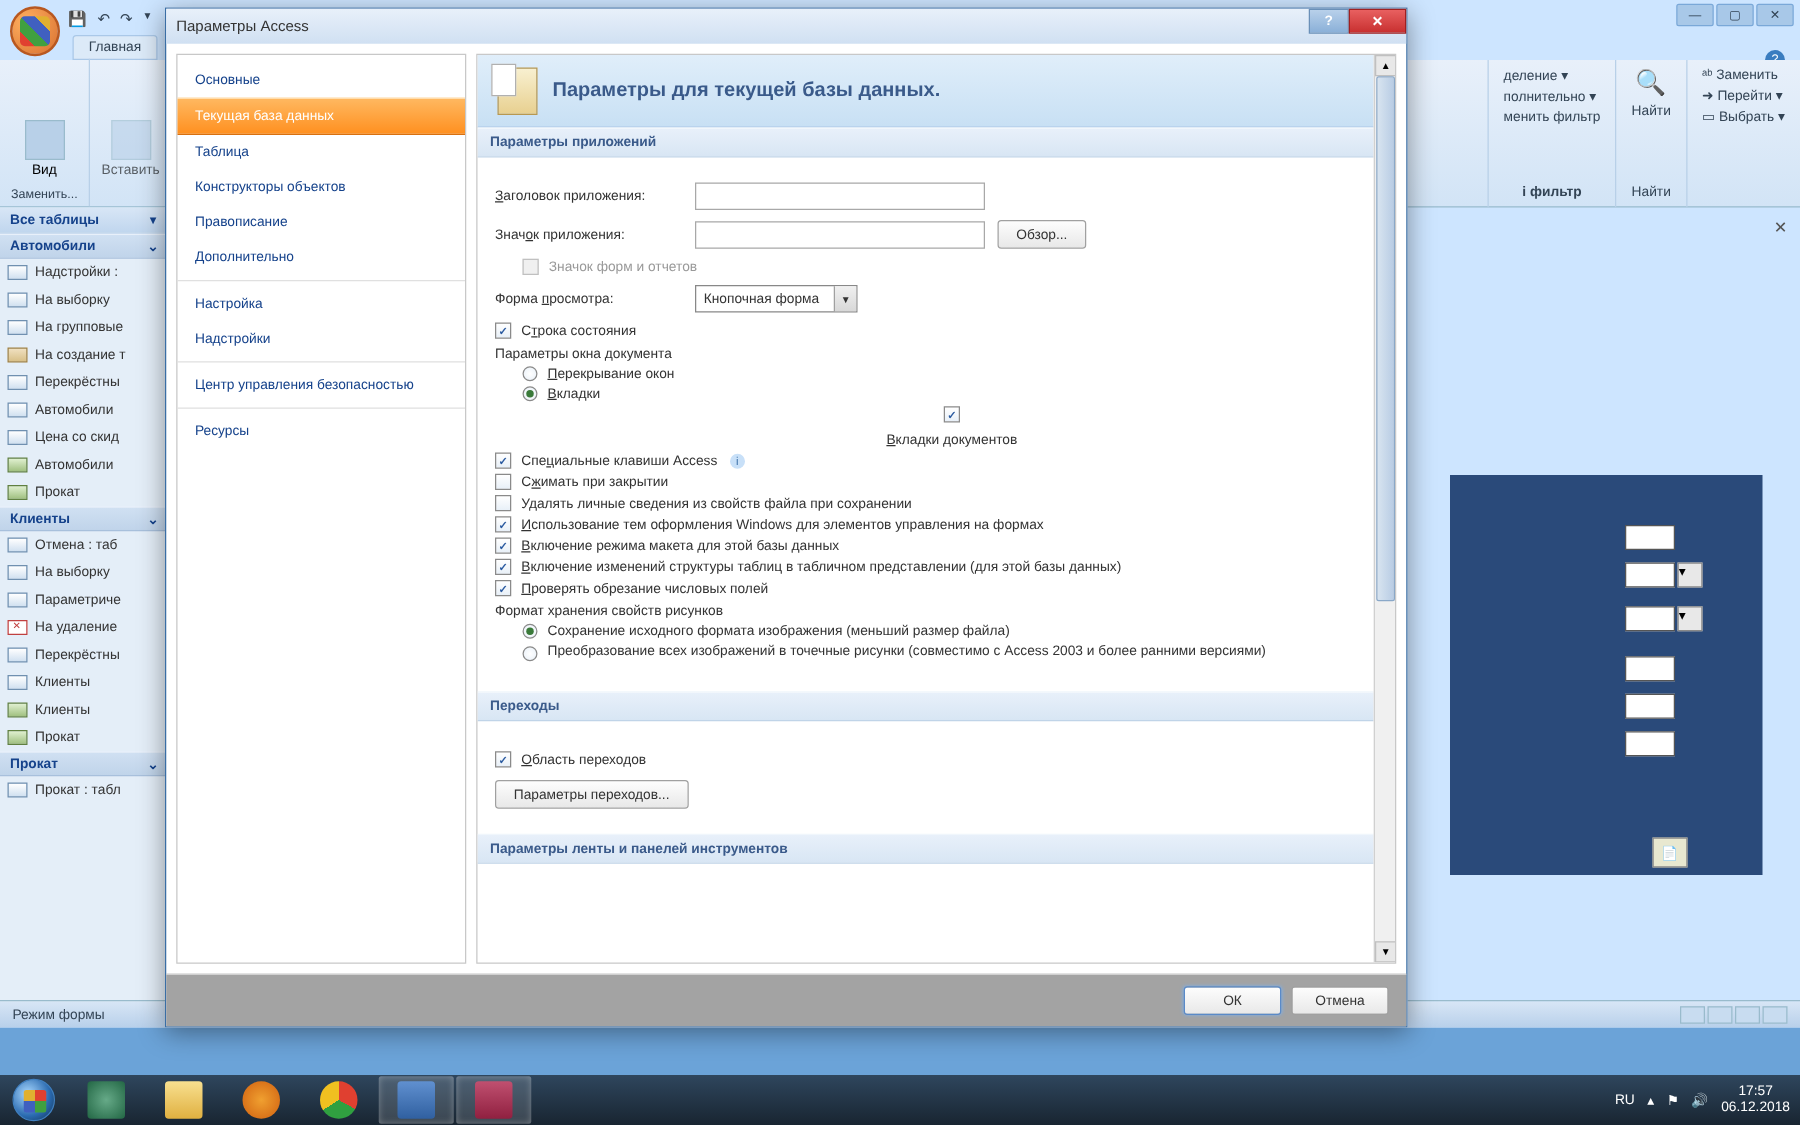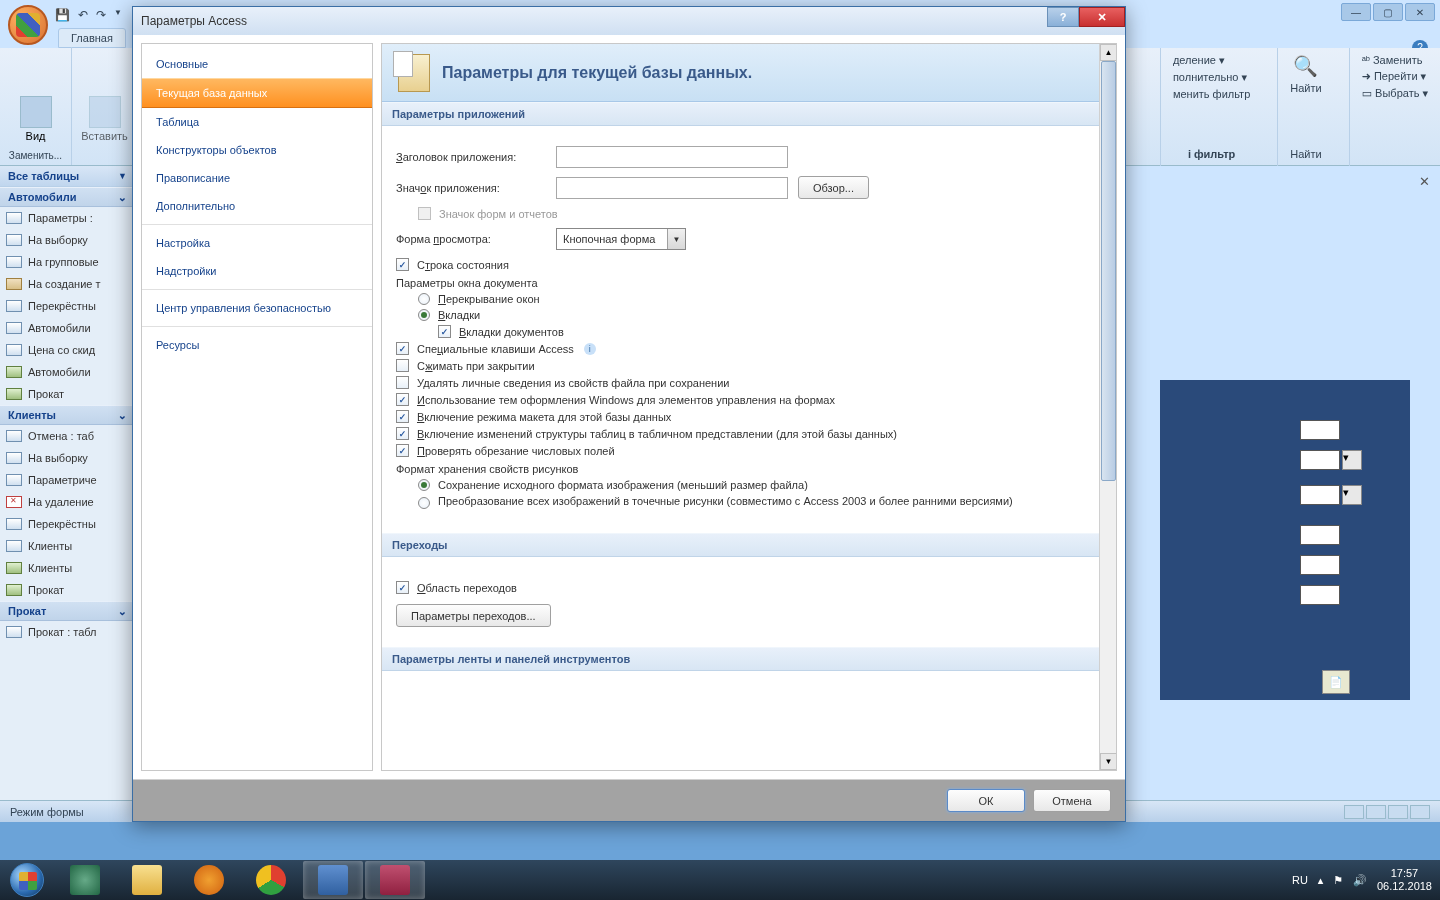--- a/index.html
+++ b/index.html
@@ -15,21 +15,21 @@
 .qat span { font-size:12px; }
 .tab-strip-bg { position:absolute; left:58px; top:28px; display:flex; gap:6px; }
 .tab-strip-bg .tab { padding:3px 12px; background:#dceaf8; border:1px solid #aac8e8; border-top-left-radius:3px; border-top-right-radius:3px; color:#345; }
 .help-icon-bg { position:absolute; right:12px; top:40px; width:16px; height:16px; border-radius:50%; background:#3a7dc0; color:#fff; text-align:center; line-height:16px; font-size:10px; }
 
 .ribbon-bg { position:absolute; left:0; top:48px; width:1440px; height:118px; background:linear-gradient(#e8f0fa,#d2e4f6); border-bottom:1px solid #9bc; }
 .ribbon-bg .grp { position:absolute; bottom:0; border-right:1px solid #b8d0e8; height:118px; display:flex; flex-direction:column; align-items:center; justify-content:flex-end; padding:4px 8px; }
 .ribbon-bg .grp .lbl { font-size:10px; color:#345; margin-top:4px; }
 .ribbon-bg .big-btn { display:flex; flex-direction:column; align-items:center; gap:2px; padding:4px; }
 .ribbon-bg .big-btn .ico { width:32px; height:32px; background:#b8d0e8; border:1px solid #9bc; }
-.ribbon-bg .right-sec { position:absolute; right:0; top:0; height:118px; display:flex;gap:15px; }
+.ribbon-bg .right-sec { position:absolute; right:0; top:0; height:118px; display:flex; }
 .ribbon-bg .right-grp { border-left:1px solid #b8d0e8; padding:6px 12px; display:flex; flex-direction:column; gap:4px; font-size:11px; color:#345; }
 
 .nav-pane { position:absolute; left:0; top:166px; width:136px; height:640px; background:#e4eef8; border-right:1px solid #9bc; overflow:hidden; }
 .nav-hdr { background:linear-gradient(#d8e6f6,#c0d6ee); padding:4px 8px; color:#15428b; font-weight:bold; border-bottom:1px solid #b8d0e8; display:flex; justify-content:space-between; align-items:center; }
 .nav-hdr .dd { font-size:9px; }
 .nav-cat { background:linear-gradient(#d0e0f2,#c0d4ea); padding:3px 8px; color:#15428b; font-weight:bold; border-top:1px solid #e8f0fa; border-bottom:1px solid #a8c0dc; }
 .nav-item { display:flex; align-items:center; gap:6px; padding:5px 6px; color:#333; white-space:nowrap; overflow:hidden; }
 .nav-item .tico { width:16px; height:12px; background:linear-gradient(#fff,#d0e0f0); border:1px solid #7090b0; flex-shrink:0; }
 .nav-item .tico.g { background:linear-gradient(#e0f0d0,#a0c080); border-color:#608040; }
 .nav-item .tico.r { background:#fff; border-color:#c04040; position:relative; }
@@ -168,21 +168,21 @@
 
   <div class="nav-pane">
     <div class="nav-hdr">
         <span>Все таблицы</span>
         <span class="dd">▼</span>
       </div>
     <div id="nav-body">
         <div class="nav-cat">Автомобили<span style="float: right;"> ⌄</span></div>
         <div class="nav-item">
           <span class="tico "></span>
-          <span>Параметры :</span>
+          <span>Надстройки :</span>
         </div>
         <div class="nav-item">
           <span class="tico "></span>
           <span>На выборку</span>
         </div>
         <div class="nav-item">
           <span class="tico "></span>
           <span>На групповые</span>
         </div>
         <div class="nav-item">
@@ -334,21 +334,21 @@
             </div>
           <div class="subhdr">Параметры окна документа</div>
           <div class="radio">
               <span class="r"></span>
               <span><span class="under">П</span>ерекрывание окон</span>
             </div>
           <div class="radio">
               <span class="r on"></span>
               <span><span class="under">В</span>кладки</span>
             </div>
-          <div class="chk" style="padding-left:42px;">
+          <div class="chk" style="padding-left:42px;flex-direction:column;">
               <span class="box on"></span>
               <span><span class="under">В</span>кладки документов</span>
             </div>
           <div class="chk">
               <span class="box on"></span>
               <span>Спе<span class="under">ц</span>иальные клавиши Access</span>
               <span class="info-ico">i</span>
             </div>
           <div class="chk">
               <span class="box"></span>

